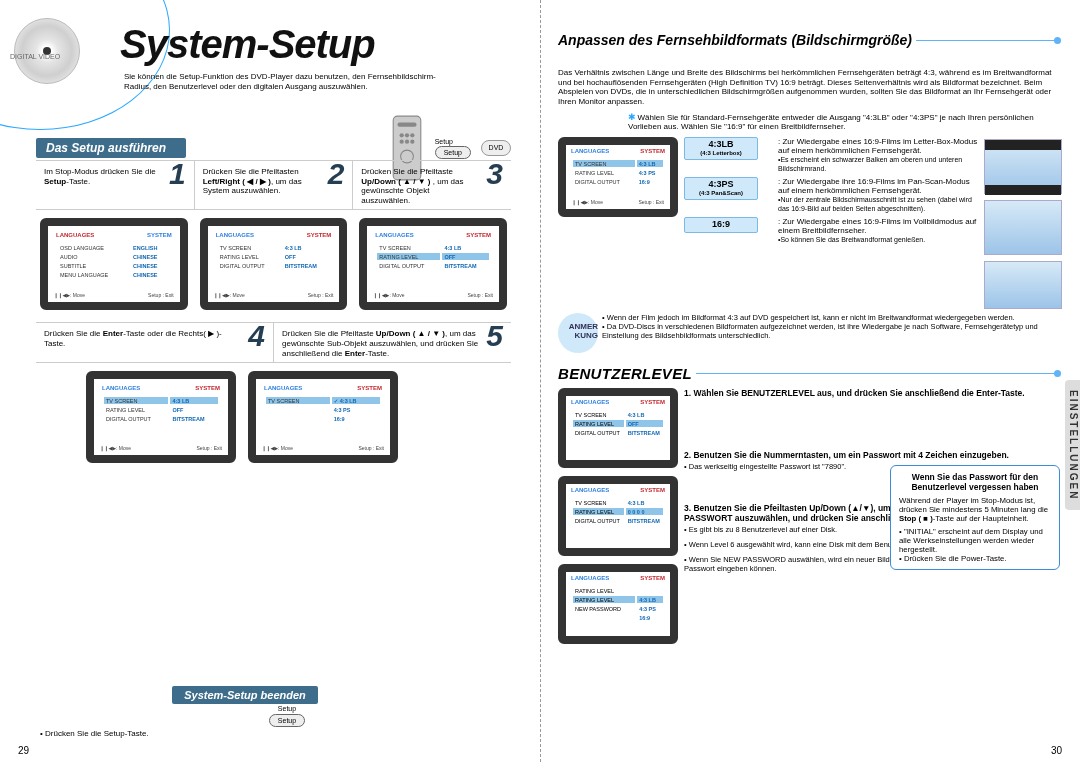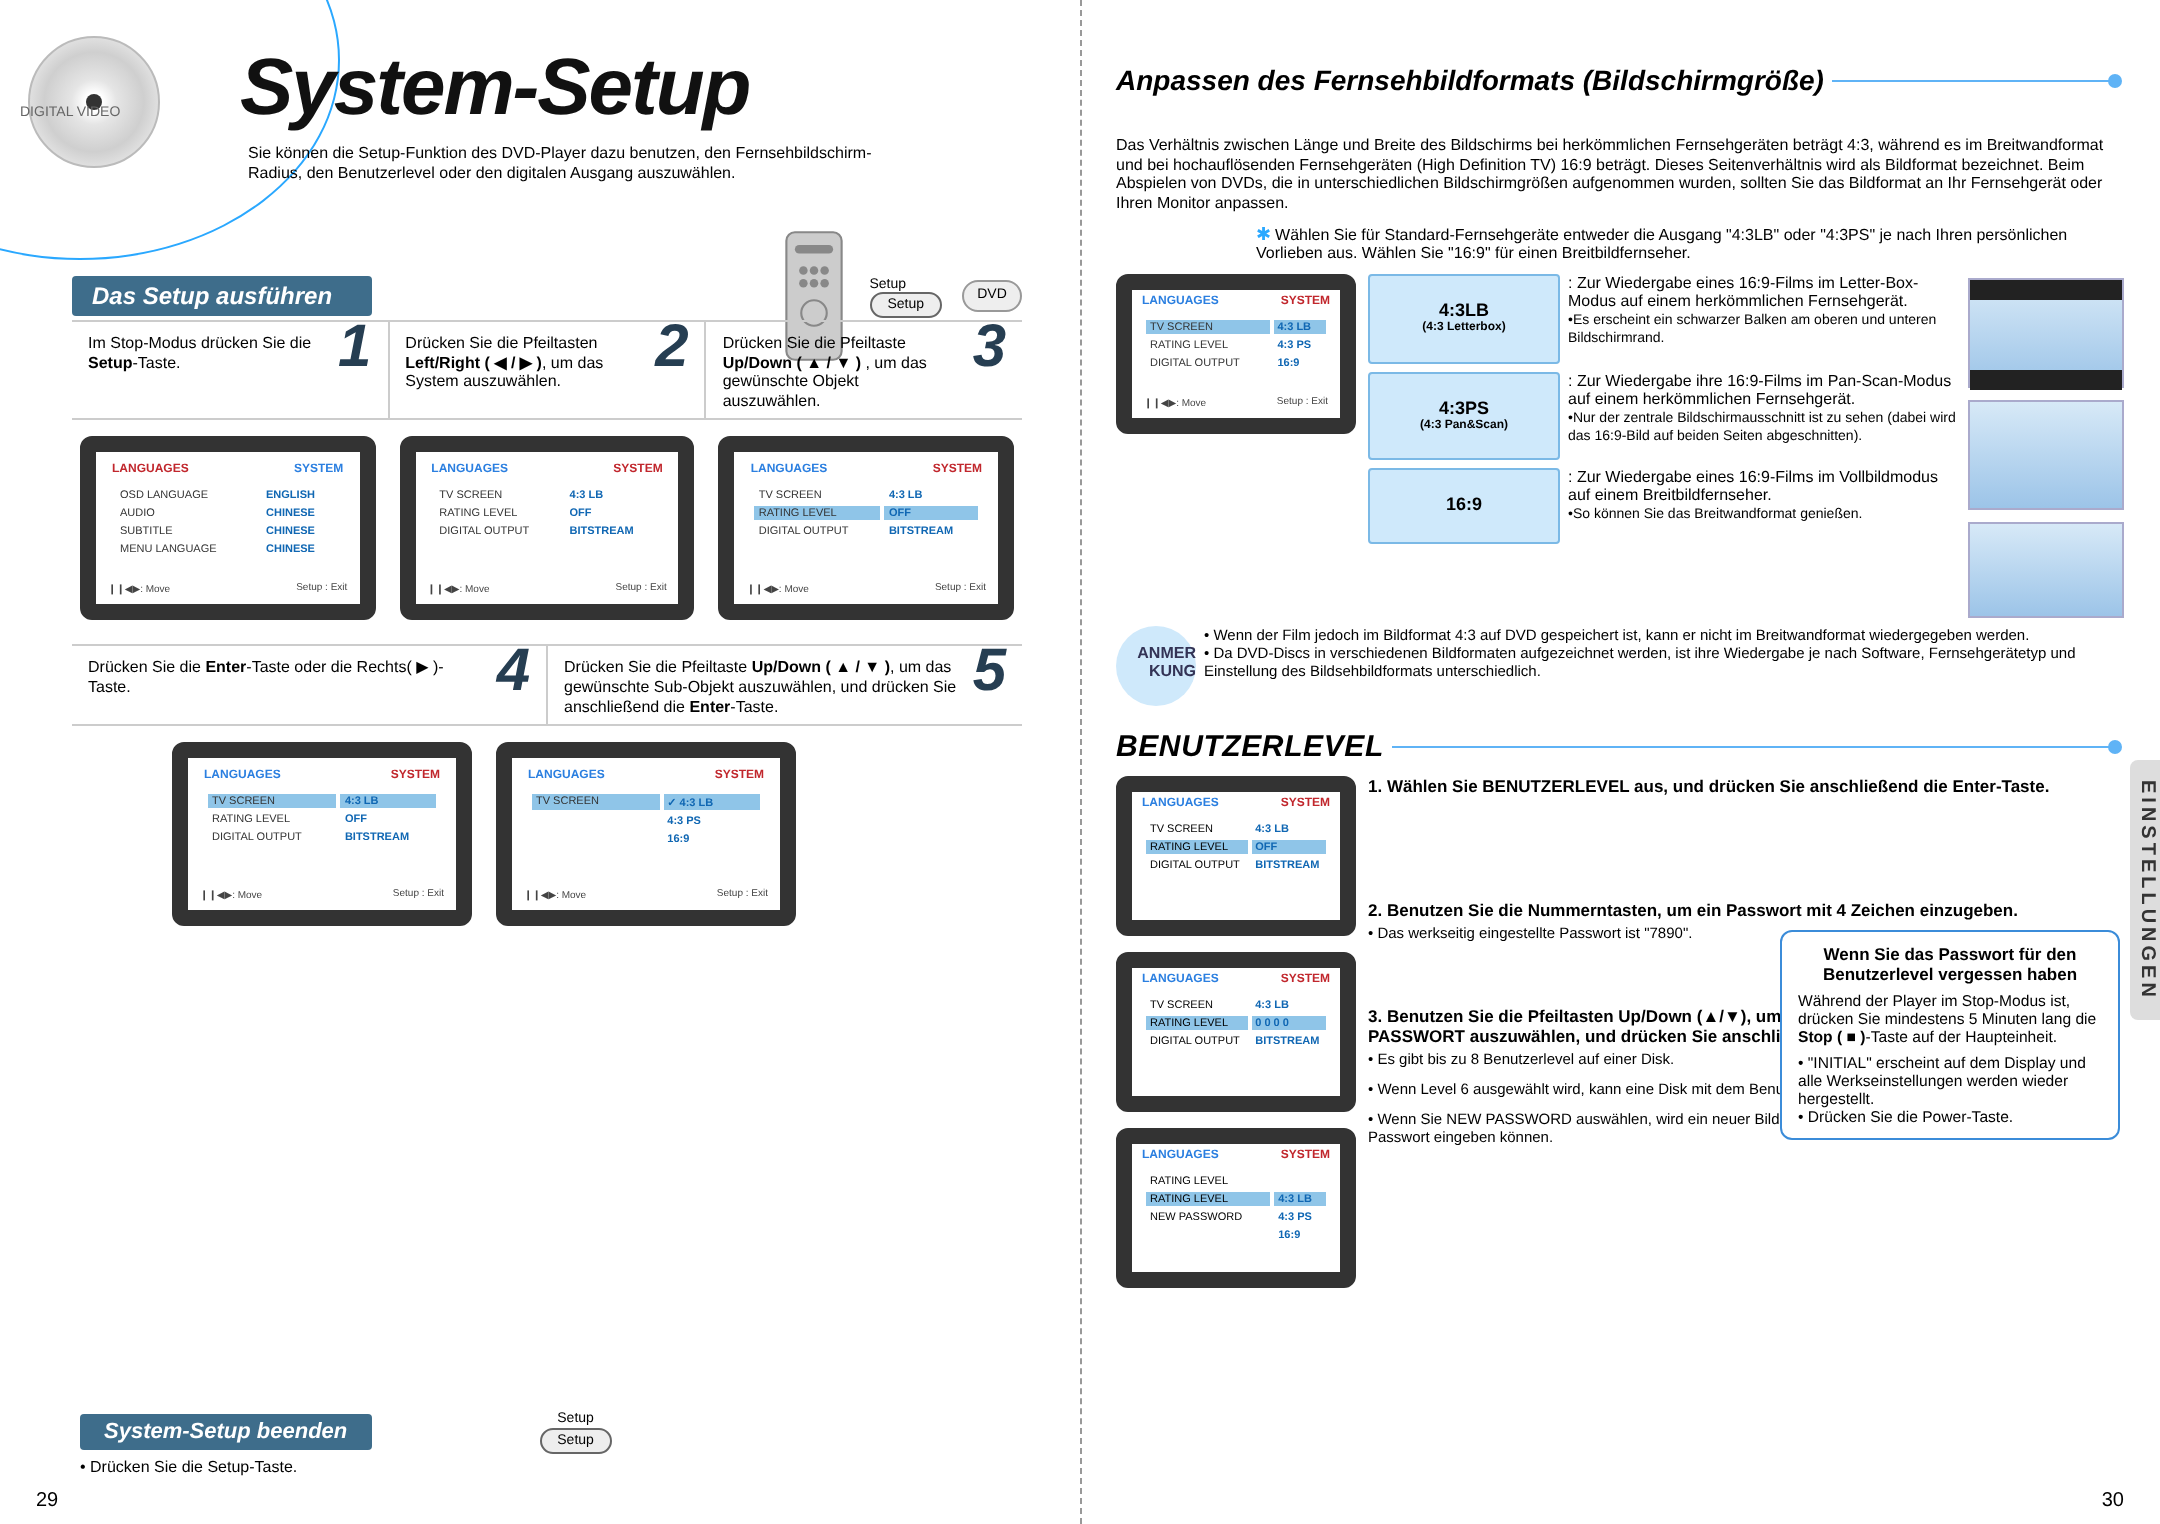--- a/index.html
+++ b/index.html
@@ -61,21 +61,21 @@
   .leader::after{content:""; position:absolute; right:-3px; top:-4px; width:7px; height:7px; border-radius:50%; background:#5fb3f6;}
   .para { font-size:8px; line-height:1.2; margin-top:20px; }
 
   .note-star { color:#2aa8ff; font-size:9px; margin-right:2px; }
   .note-line { font-size:8px; }
 
   .aspect-block { display:flex; margin-top: 6px; gap: 6px; }
   .aspect-tv { }
   .option-col { flex:1; }
   .option-row { display:flex; align-items:flex-start; margin-bottom: 4px; }
-  .opt-badge { width: 96px; background:#cfe9fb; border:1px solid #7bb9e6; border-radius:2px; text-align:center; font-size:9px; font-weight:bold; padding:13px 0; line-height:1.1; margin-right:4px; flex-shrink:0;}
+  .opt-badge { width: 74px; background:#cfe9fb; border:1px solid #7bb9e6; border-radius:2px; text-align:center; font-size:9px; font-weight:bold; padding:2px 0; line-height:1.1; margin-right:20px; flex-shrink:0;}
   .opt-badge .sub { font-size:6px; font-weight:bold; display:block;}
   .opt-desc { font-size:8px; }
   .opt-desc .sm { font-size:7px; }
   .photo { width: 78px; height: 55px; border:1px solid #aac; background:linear-gradient(#d7e9f7,#9cc4e8); margin-top:2px;}
   .photo .bars{height:10px; background:#222;}
   .photo .inner{height:35px;margin:0;}
 
   .anmer { background:#cfe9fb; border-radius:50%; width:40px; height:40px; font-size:8px; font-weight:bold; text-align:right; line-height:1.1; padding-top:10px; display:inline-block; flex-shrink:0; margin-right:4px; color:#335; }
   .anmer-list { font-size:7.5px; line-height:1.2; }
 
@@ -93,21 +93,21 @@
   .pass-title { text-align:center; font-weight:bold; font-size:8.5px; margin-bottom:4px; }
 
   .sidetab { position:absolute; right:-2px; top:380px; writing-mode:vertical-rl; font-size:10px; font-weight:bold; letter-spacing:2px; background:#ddd; color:#333; padding:10px 3px; border-radius:4px 0 0 4px;}
 
   .dvd-badge { width:30px; height:16px; border:1px solid #999; border-radius:8px; text-align:center; font-size:7px; background:#eee; line-height:14px; display:inline-block;}
   .setup-area { position:absolute; top:114px; left:36px; width:475px; display:flex; align-items:center; }
   .setup-area .hdr-bar { min-width:150px; }
   .setup-area .spacer { flex:1; }
 
   .finish-area { position:absolute; bottom:24px; left:40px; width:410px;}
-  .finish-area .row { display:flex; align-items:center;}
+  .finish-area .row { display:flex; align-items:center;flex-direction:column;}
   .finish-area .ftext { font-size:8px; margin-top:2px;}
   .finish-pill { margin-left:84px; text-align:center;}
   .finish-pill .lab{font-size:7px;}
   .finish-pill .pill{display:inline-block; border:1px solid #666; border-radius:10px; padding:2px 8px; font-size:7px; background:#eee; margin-top:1px;}
 
 </style>
 </head>
 <body>
 
 <div class="spread">

